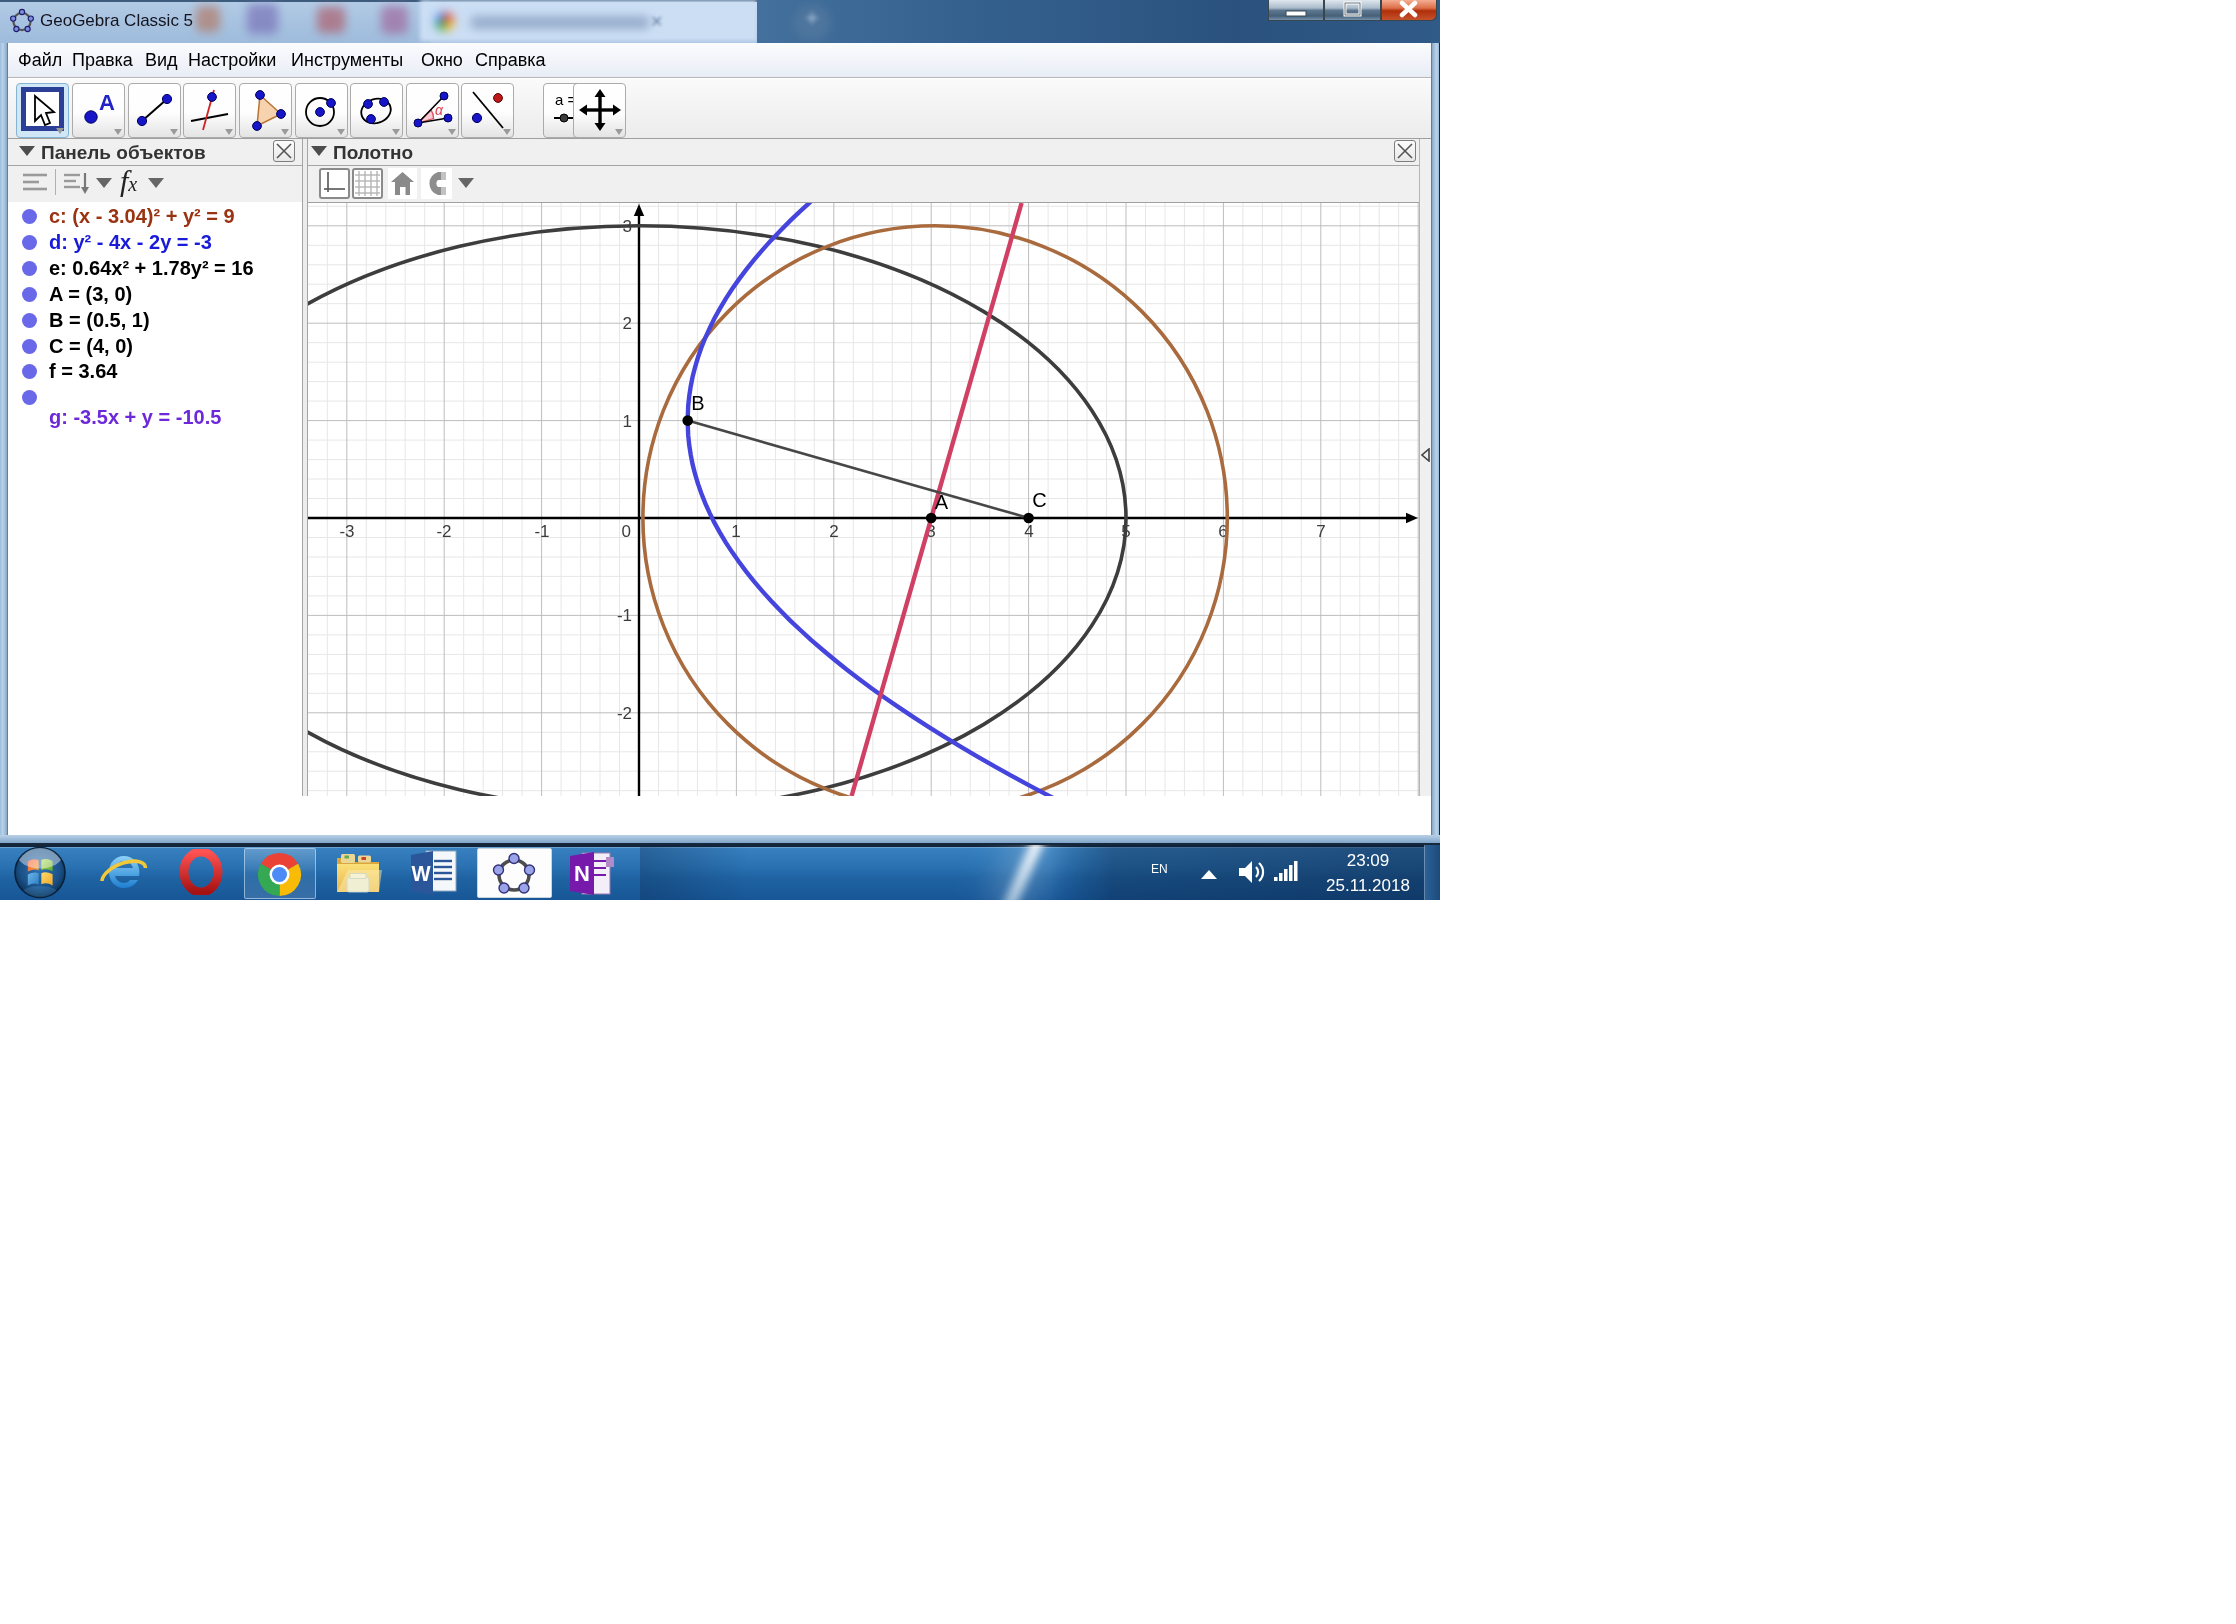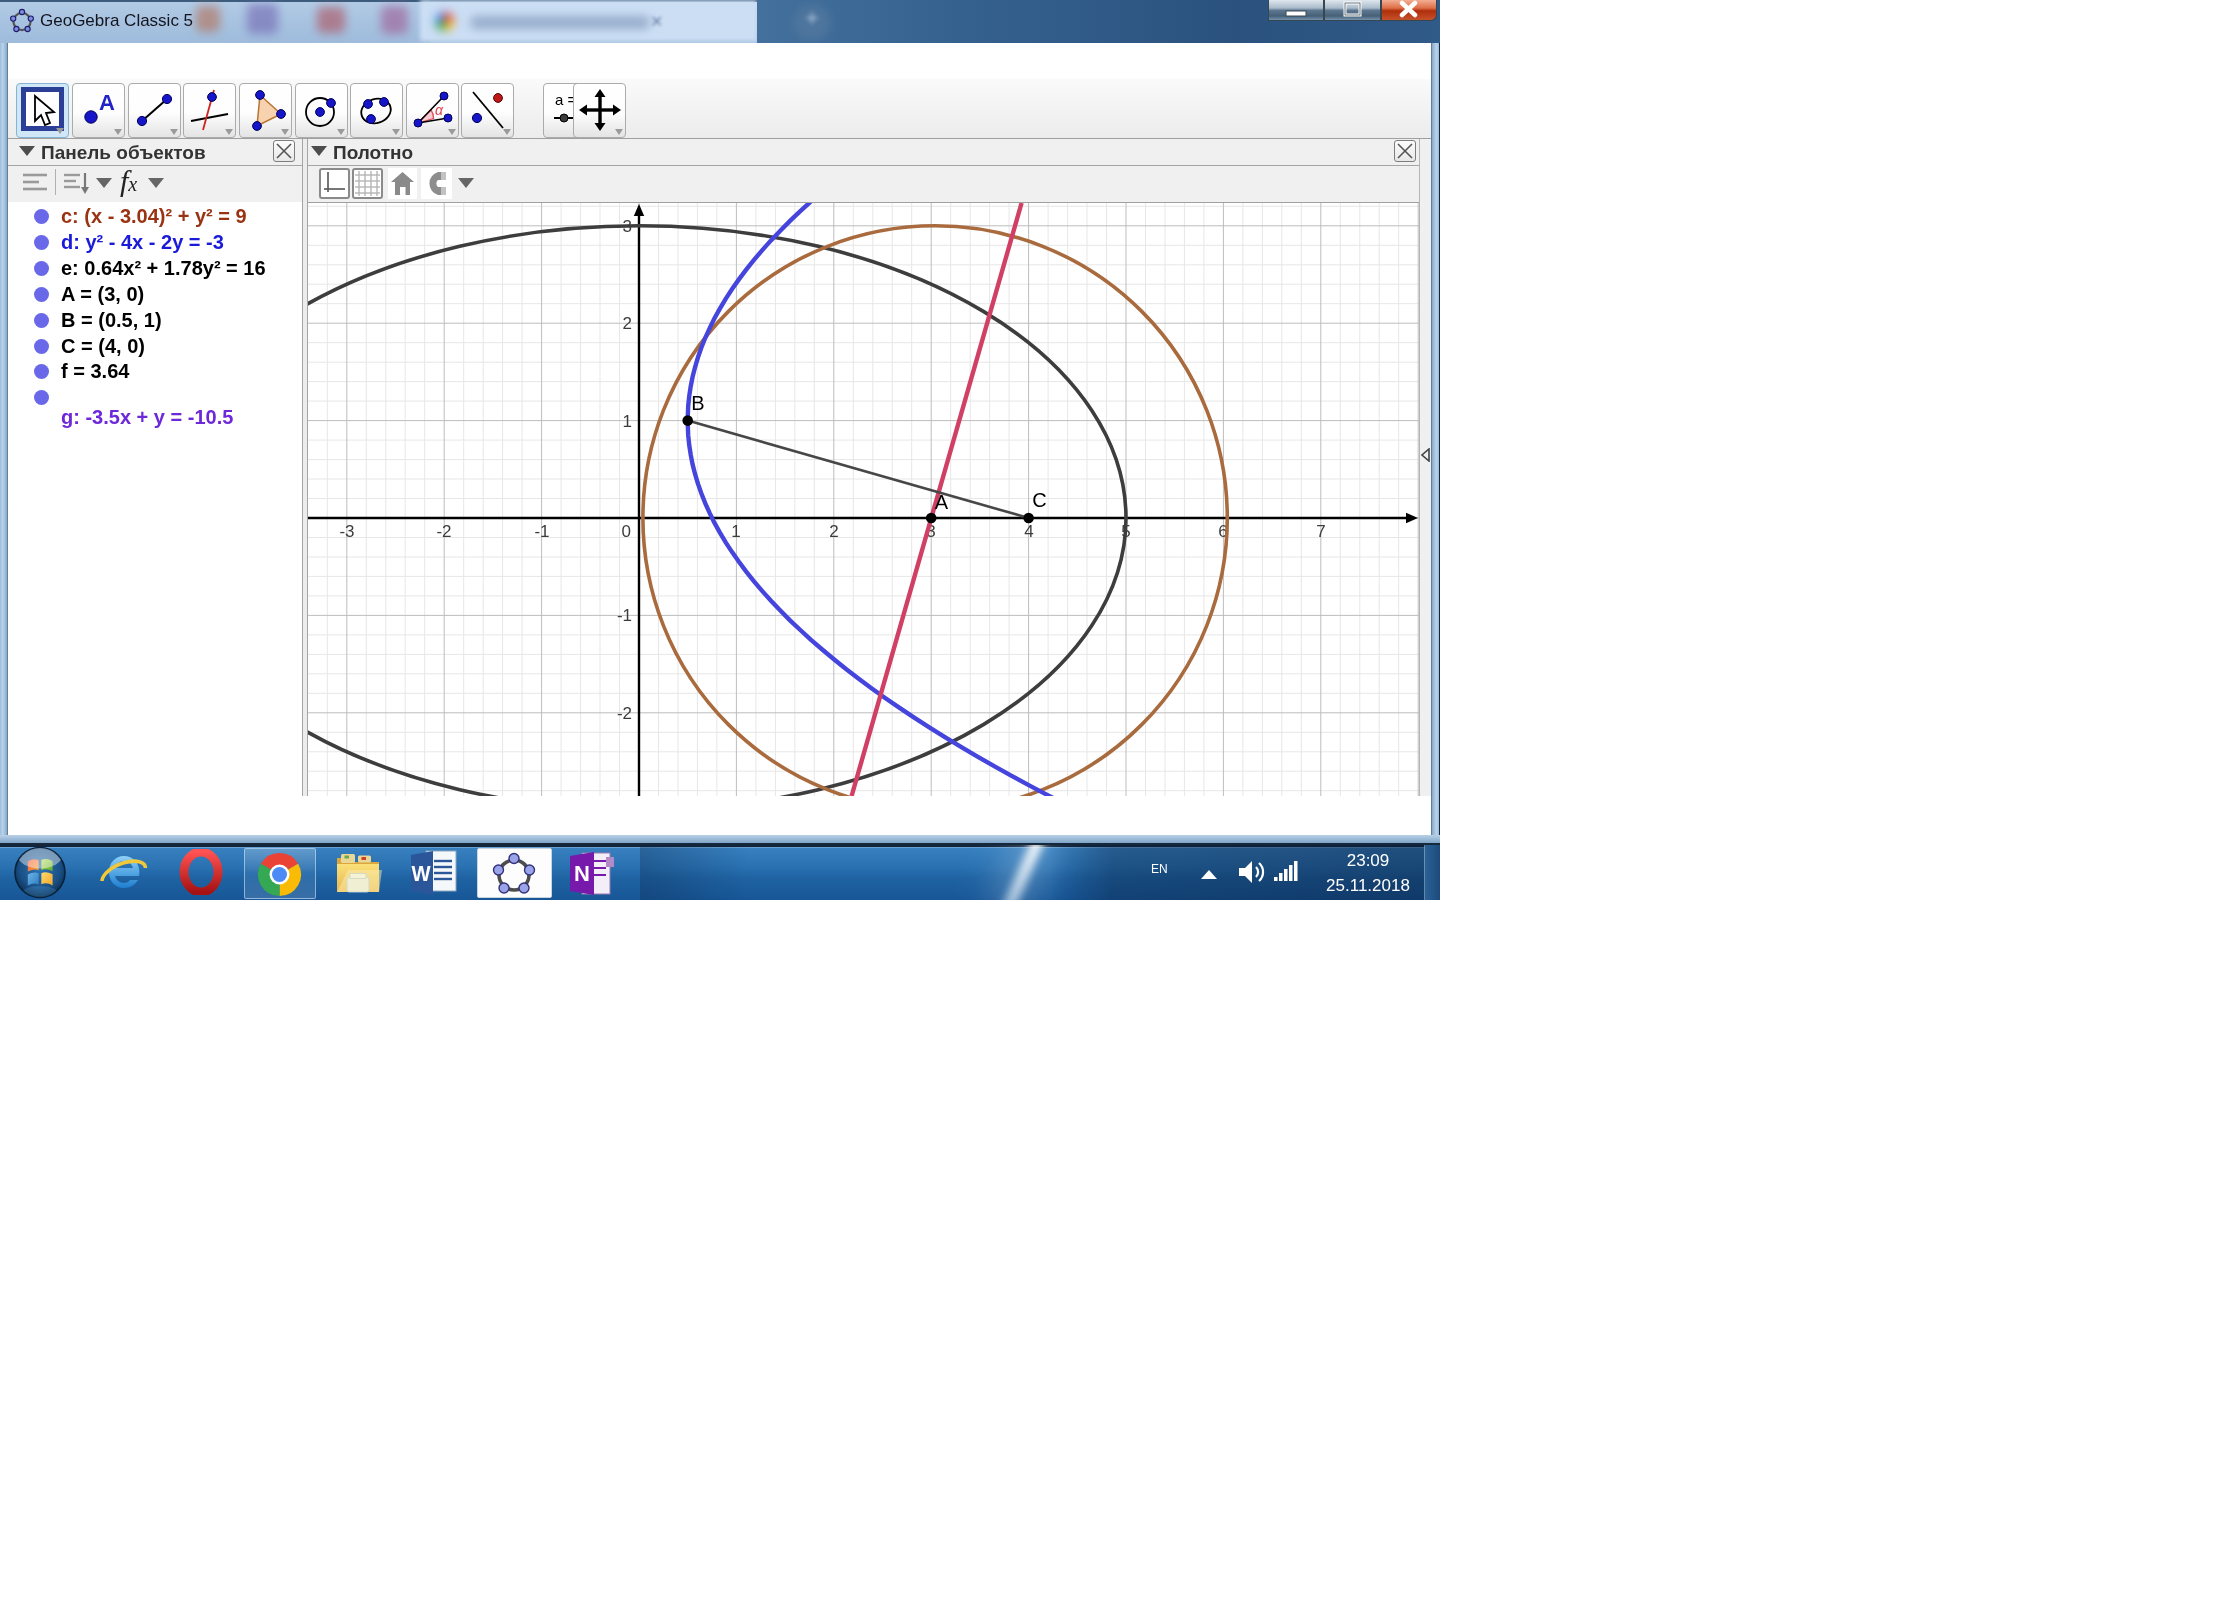--- a/index.html
+++ b/index.html
@@ -32,21 +32,21 @@
 .tri{width:0;height:0;border-left:8px solid transparent;border-right:8px solid transparent;border-top:10px solid #4d4d4d;}
 .xbtn{position:absolute;width:22px;height:22px;border:1px solid #7d7d7d;border-radius:3px;background:linear-gradient(180deg,#fcfcfc,#e8e8e8);}
 .xbtn svg{position:absolute;left:2px;top:2px;}
 
 #stylerow{left:8px;top:166px;width:1424px;height:36px;background:#f0f0f0;}
 
 #algebra{left:8px;top:202px;width:294px;height:594px;background:#fff;}
 #split{left:302px;top:139px;width:6px;height:657px;background:#ececec;border-left:1px solid #a5a5a5;border-right:1px solid #a5a5a5;}
 #canvas{left:308px;top:202px;width:1111px;height:594px;background:#fff;border-top:1px solid #a0a0a0;overflow:hidden;}
 #rmargin{left:1419px;top:139px;width:13px;height:657px;background:#f0f0f0;border-left:1px solid #b5b5b5;}
-.lrow{position:absolute;left:16px;width:332px;height:26px;}
+.lrow{position:absolute;left:4px;width:332px;height:26px;}
 .ldot{position:absolute;left:10px;top:5px;width:15px;height:15px;border-radius:50%;background:#6868e8;}
 .ltxt{position:absolute;left:37px;top:1px;font-size:20px;font-weight:bold;white-space:nowrap;}
 
 #inputbar{left:8px;top:796px;width:1424px;height:39px;background:#f1f1f1;border-top:1px solid #8f8f8f;}
 #inputfield{position:absolute;left:68px;top:4px;width:1275px;height:30px;background:#fff;border:1px solid #999;}
 
 #wframe-l{left:0;top:43px;width:8px;height:802px;background:linear-gradient(90deg,#9cbcdc,#bad2ea 40%,#88a9c9);border-right:1px solid #5f7f9f;}
 #wframe-r{left:1431px;top:43px;width:9px;height:802px;background:linear-gradient(90deg,#88a9c9,#bad2ea 60%,#9cbcdc);border-left:1px solid #5f7f9f;border-right:1px solid #12293f;}
 #wframe-b{left:0;top:835px;width:1440px;height:10px;background:linear-gradient(180deg,#b9d1e8,#7fa5c8);border-bottom:2px solid #16293c;}
 
@@ -89,20 +89,29 @@
           </svg></div>
     <div class="wbtn" id="wclose" style="left:113px;width:56px;"><svg width="54" height="19">
             <g stroke="#fff" stroke-width="4.5" stroke-linecap="round">
               <line x1="20" y1="3" x2="33" y2="15"></line>
               <line x1="33" y1="3" x2="20" y2="15"></line>
             </g>
             <g stroke="#7c2a10" stroke-width="1" fill="none"></g>
           </svg></div>
   </div>
 </div>
+<div class="abs" id="menubar">
+  <span class="menuitem" style="left:10px;">Файл</span>
+  <span class="menuitem" style="left:64px;">Правка</span>
+  <span class="menuitem" style="left:137px;">Вид</span>
+  <span class="menuitem" style="left:180px;">Настройки</span>
+  <span class="menuitem" style="left:283px;">Инструменты</span>
+  <span class="menuitem" style="left:413px;">Окно</span>
+  <span class="menuitem" style="left:467px;">Справка</span>
+</div>
 <div class="abs" id="toolbar">
   <div class="tbtn" id="tb0" style="left:8px;">
         <div class="inner"></div>
     <svg style="left:10px;top:9px;" width="34" height="36" viewBox="0 0 34 36">
           <path d="M8,3 L8,28 L14,22 L18,32 L23,30 L19,20 L27,19 Z" fill="#fff" stroke="#000" stroke-width="1.8"></path>
         </svg>
     <div class="dd" style="right:4px;bottom:3px;"></div>
   </div>
   <div class="tbtn" style="left:64px;">
     <svg width="42" height="44" viewBox="0 0 42 44">

